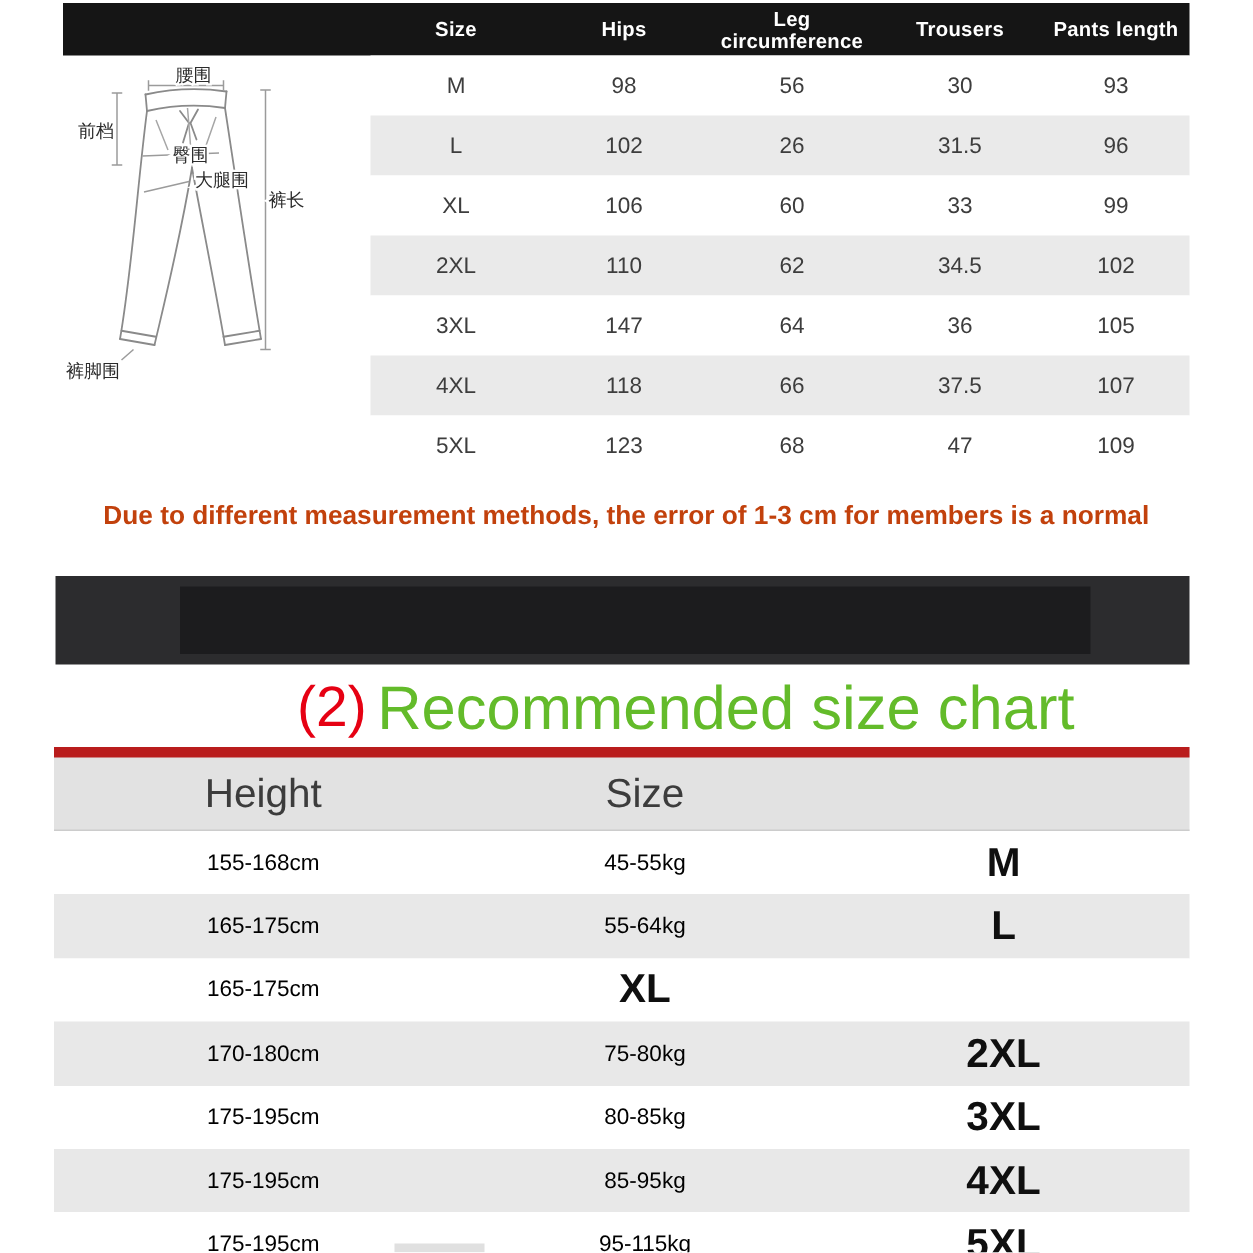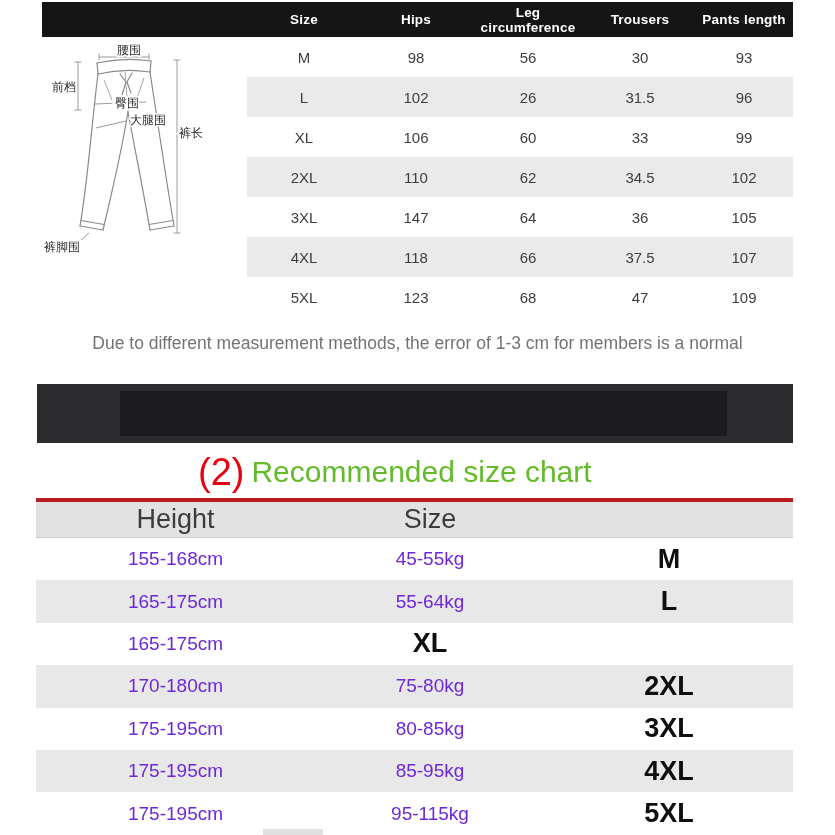--- a/index.html
+++ b/index.html
@@ -23,42 +23,42 @@
   
   .diagram { position:absolute; left:30px; top:36px; width:180px; height:225px; }
   .diagram path, .diagram line { fill:none; }
   .outline { stroke:#8a8a8a; stroke-width:1.2; stroke-linecap:round; }
   .faint   { stroke:#a6a6a6; stroke-width:1; }
   .mline   { stroke:#9b9b9b; stroke-width:1; }
   .dlabel  { font-size:12px; fill:#2b2b2b; paint-order:stroke; stroke:#ffffff; stroke-width:3px; }
 
   
   .note { position:absolute; left:0; top:331px; width:835px; text-align:center;
-          font-size:17.5px; line-height:24.5px; color:#737373; }
+          font-size:17.5px; line-height:24.5px; color:#c2410c;font-weight:bold; }
 
   
   .banner { position:absolute; left:37px; top:384px; width:756px; height:59px; background:#2c2c2e; }
   .banner-inner { position:absolute; left:83px; top:7px; width:607px; height:45px; background:#1c1c1e; }
 
   
   .heading { position:absolute; left:198px; top:448px; height:48px; display:flex; align-items:center; gap:7px; }
   .heading-number { font-size:38px; color:#e60113; }
-  .heading-title  { font-size:30px; color:#63bb2a; }
+  .heading-title  { font-size:41px; color:#63bb2a; }
 
   
   .t2 { position:absolute; left:36px; top:498px; width:757px; }
   .t2-header {
-    height:40px; background:#e2e2e2; display:grid;
+    height:56px; background:#e2e2e2; display:grid;
     grid-template-columns:279px 230px 248px; align-items:center;
-    border-top:4px solid #b91c1c; border-bottom:1px solid #cccccc;
+    border-top:7px solid #b91c1c; border-bottom:1px solid #cccccc;
   }
   .t2-header span { text-align:center; font-size:27px; color:#3c3c3c; }
   .t2-row { display:grid; grid-template-columns:279px 230px 248px; height:42.4px; align-items:center; background:#fff; }
   .t2-row.alt { background:#e8e8e8; }
-  .t2-cell { text-align:center; font-size:19px; color:#6d28d9; }
+  .t2-cell { text-align:center; font-size:15px; color:#000000; }
   .t2-cell.c2 { font-size:27px; font-weight:bold; color:#0f0f0f; }
 
   .fragment { position:absolute; left:263px; top:829px; width:60px; height:6px; background:#e0e0e0; }
 </style>
 </head>
 <body>
 
 <div class="canvas">
 
   <div class="t1-header">

